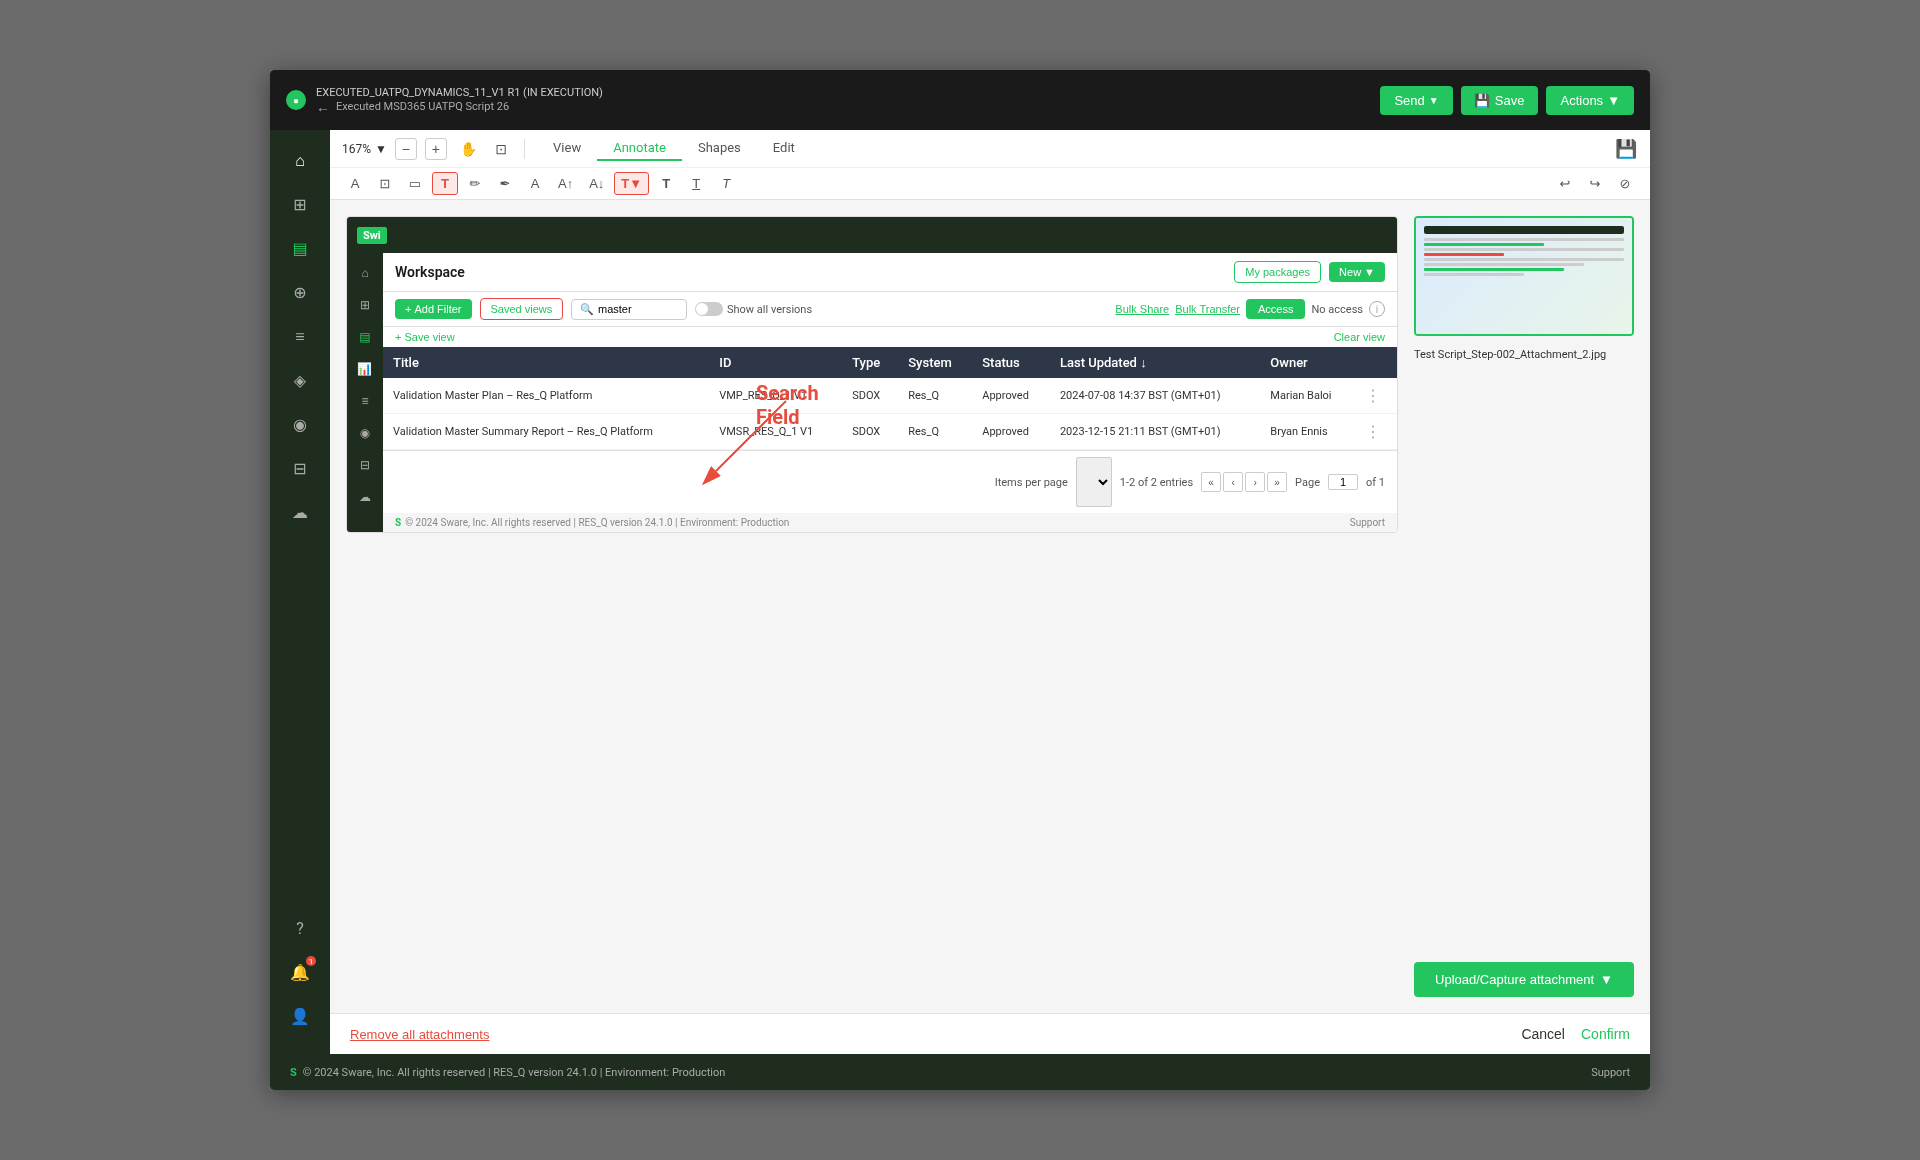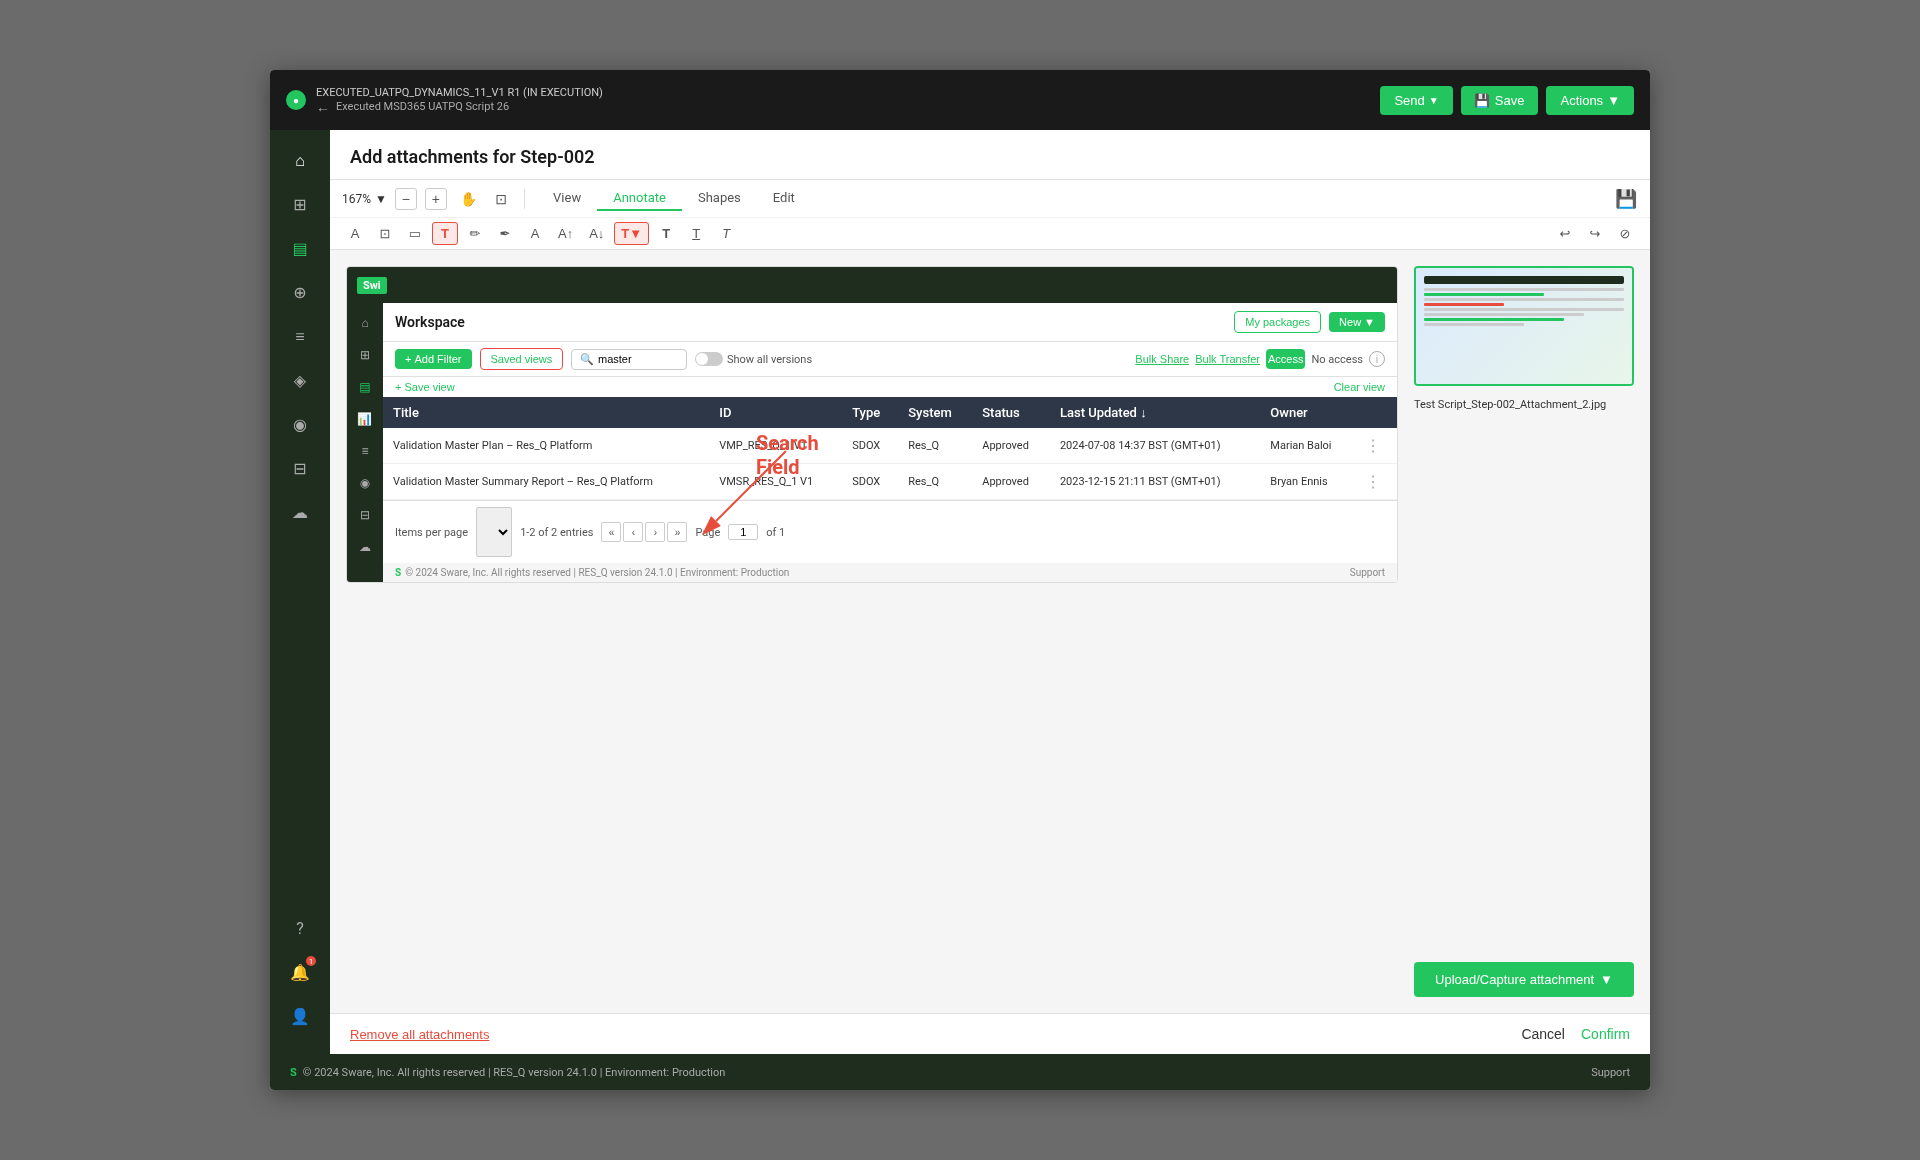--- a/index.html
+++ b/index.html
@@ -438,21 +438,21 @@
       border: none;
       color: #22c55e;
       font-size: 11px;
       cursor: pointer;
       text-decoration: underline;
     }
     .btn-access {
       background: #22c55e;
       border: none;
       color: #fff;
-      padding: 4px 2px;
+      padding: 4px 12px;
       border-radius: 4px;
       cursor: pointer;
       font-size: 11px;
     }
     .no-access-text {
       font-size: 11px;
       color: #555;
     }
     .info-icon {
       width: 16px;
@@ -511,21 +511,21 @@
       font-size: 11px;
     }
     .three-dots {
       color: #aaa;
       cursor: pointer;
       font-size: 16px;
     }
     .ws-footer {
       display: flex;
       align-items: center;
-      justify-content: flex-start;
+      justify-content: flex-end;
       padding: 6px 12px;
       border-top: 1px solid #e0e0e0;
       font-size: 11px;
       color: #555;
       gap: 8px;
     }
     .ws-brand-footer {
       background: #f5f5f5;
       padding: 4px 12px;
       display: flex;
@@ -757,23 +757,20 @@
           <div class="sidebar-icon" style="position:relative;">
             🔔
             <span style="position:absolute;top:4px;right:4px;background:#e74c3c;color:#fff;border-radius:50%;width:10px;height:10px;font-size:8px;display:flex;align-items:center;justify-content:center;">1</span>
           </div>
           <div class="sidebar-icon">👤</div>
         </div>
       </div>
 
       <div class="dialog-area">
 
-        <div class="dialog-header">
-          <h2 class="dialog-title">Add attachments for Step-002</h2>
-        </div>
 
         <div class="toolbar-area">
           <div class="toolbar-row1">
             <div class="zoom-control">
               <span>167%</span>
               <span>▼</span>
             </div>
             <button class="zoom-btn">−</button>
             <button class="zoom-btn">+</button>
             <button class="toolbar-icon-btn">✋</button>

